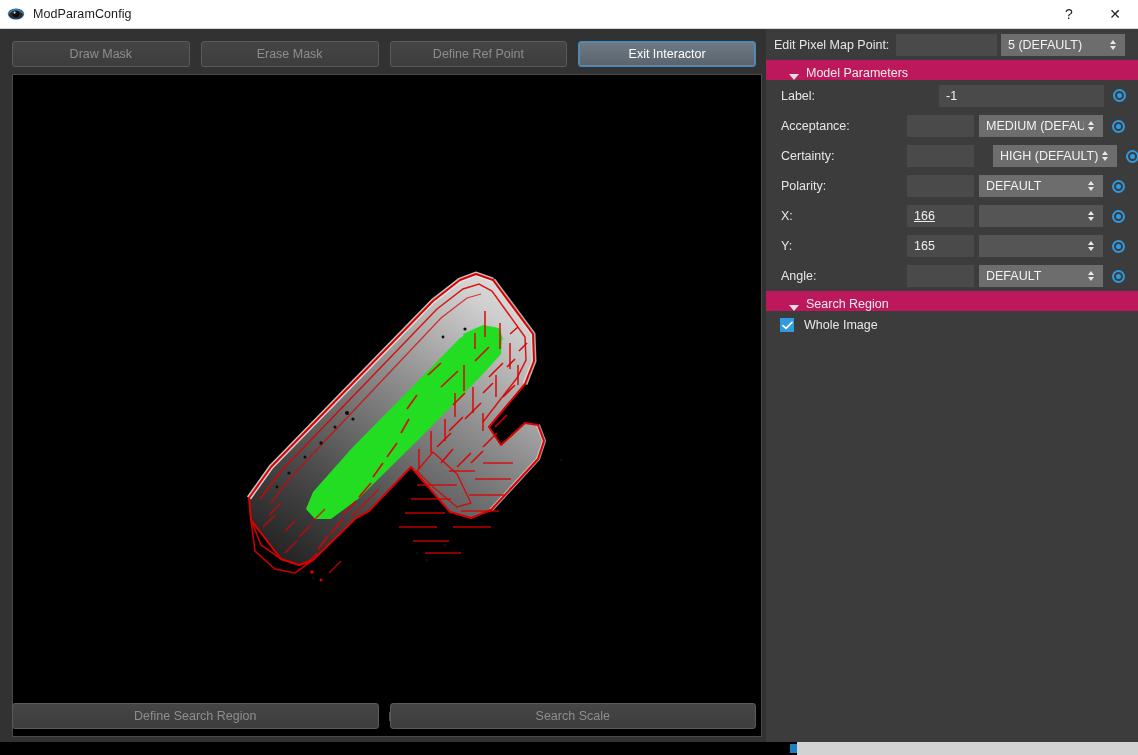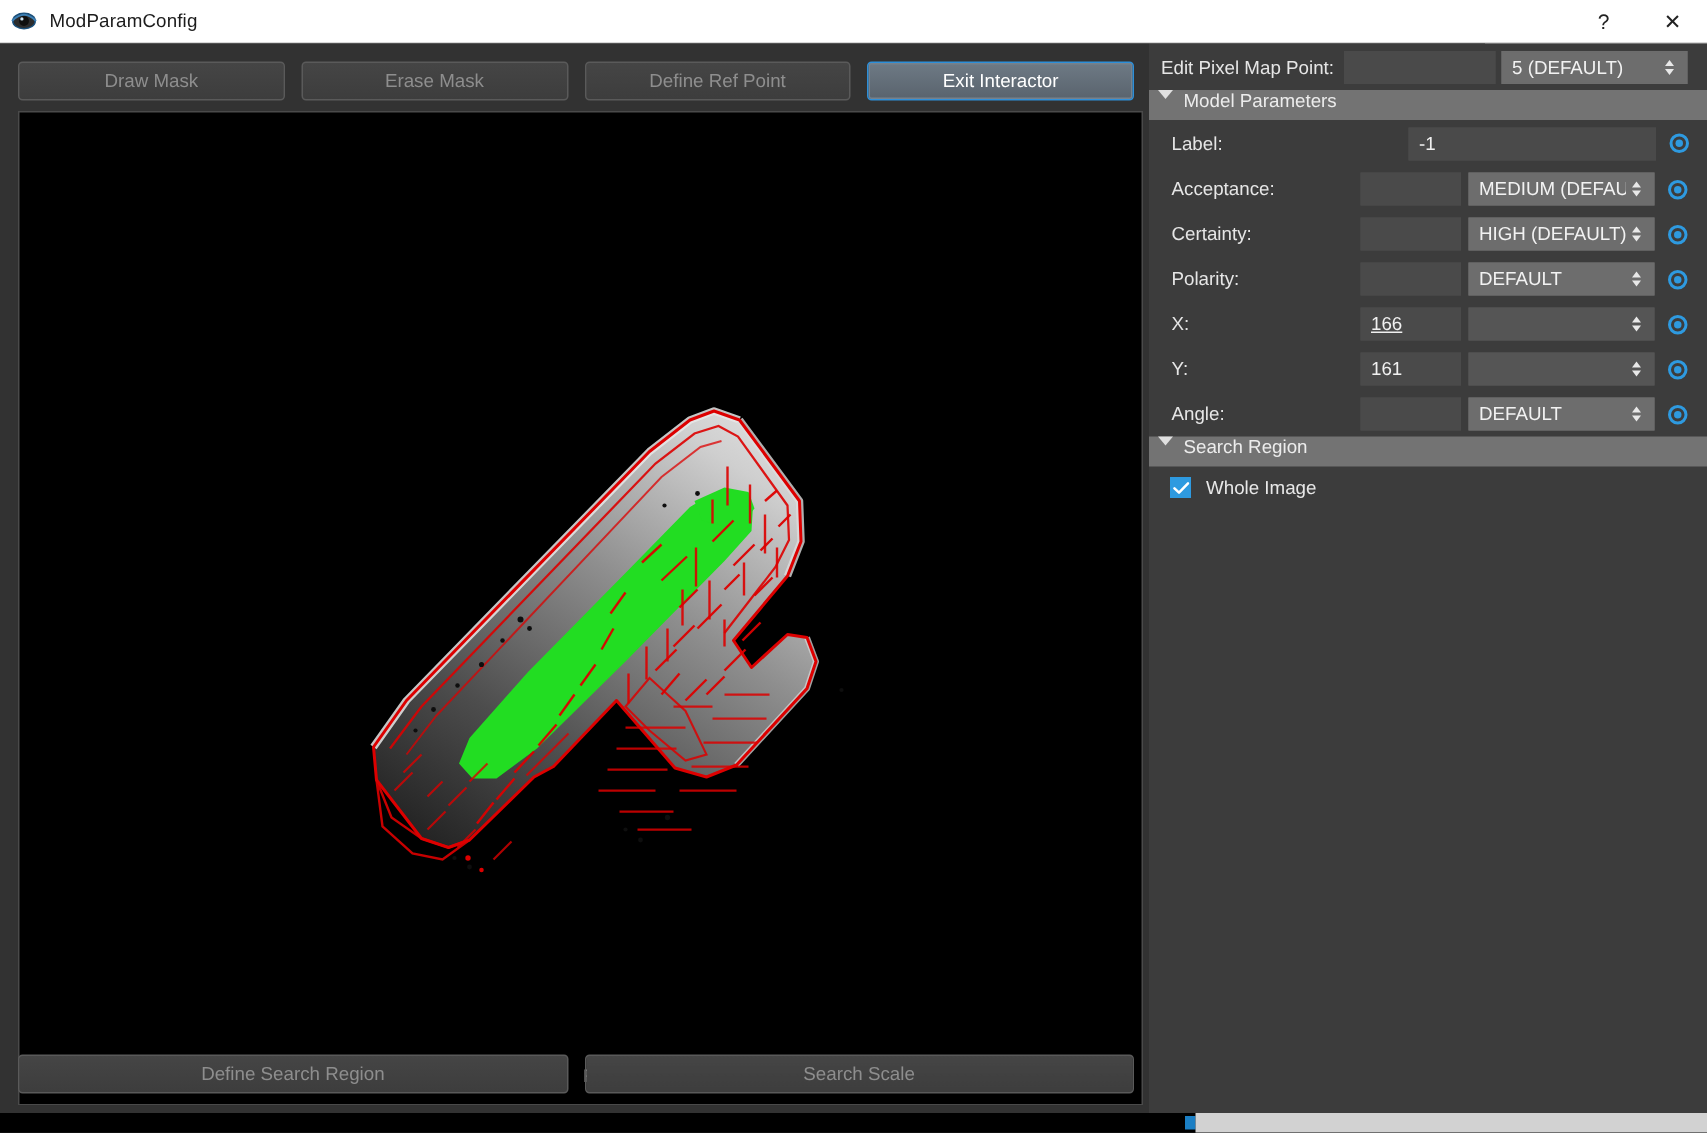--- a/index.html
+++ b/index.html
@@ -144,23 +144,23 @@
     border: 2px solid #2e9ae0; margin-left: 9px;
     display: flex; align-items: center; justify-content: center;
     flex: 0 0 auto; background: #3c3c3c;
   }
   .radio::after {
     content: ''; width: 5px; height: 5px; border-radius: 50%;
     background: #2e9ae0;
   }
 
   .section {
-    height: 20px; background: #737373;
-    display: flex; align-items: flex-start;
-    padding-left: 6px;
+    height: 20px; background: #be185d;
+    display: flex; align-items: flex-end;
+    padding-left: 23px;
     color: #ececec; font-size: 12.5px;
     user-select: none;
   }
   .section .tri {
     width: 0; height: 0; margin-right: 7px;
     border-left: 5px solid transparent;
     border-right: 5px solid transparent;
     border-top: 6px solid #e0e0e0;
   }
 
@@ -417,21 +417,21 @@
             <i class="up"></i>
             <i class="down"></i>
           </span>
       </div>
       <div class="radio"></div>
     </div>
 
     <div class="row">
       <div class="lbl indent">Certainty:</div>
       <div class="txtfield" style="width:67px;margin-left:7px;"></div>
-      <div class="combo" style="width:124px;margin-left:5px;">
+      <div class="combo" style="width:124px;margin-left:19px;">
         <span class="cv">HIGH (DEFAULT)</span>
         <span class="spin">
             <i class="up"></i>
             <i class="down"></i>
           </span>
       </div>
       <div class="radio"></div>
     </div>
 
     <div class="row">
@@ -456,21 +456,21 @@
         <span class="spin">
             <i class="up"></i>
             <i class="down"></i>
           </span>
       </div>
       <div class="radio"></div>
     </div>
 
     <div class="row">
       <div class="lbl indent">Y:</div>
-      <div class="txtfield" style="width:67px;margin-left:7px;">161</div>
+      <div class="txtfield" style="width:67px;margin-left:7px;">165</div>
       <div class="combo empty" style="width:124px;margin-left:5px;">
         <span class="cv"></span>
         <span class="spin">
             <i class="up"></i>
             <i class="down"></i>
           </span>
       </div>
       <div class="radio"></div>
     </div>
 

